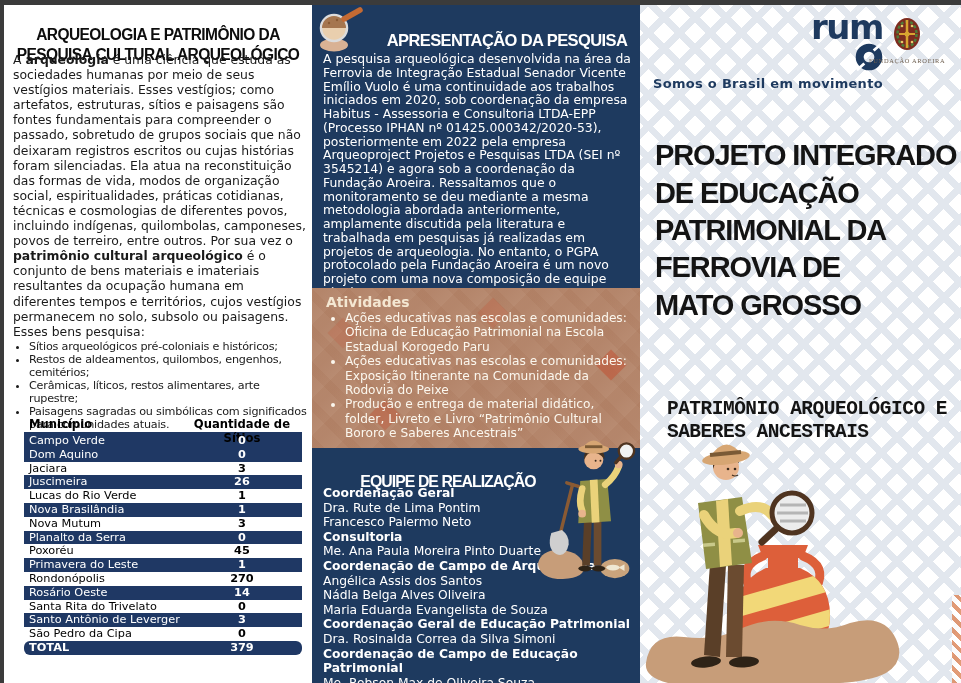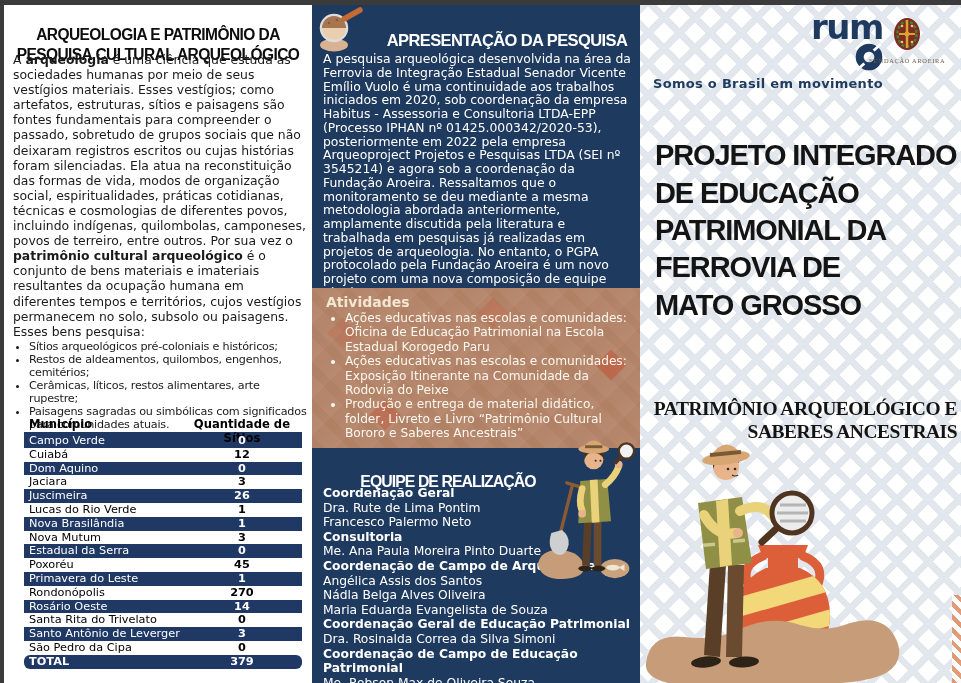--- a/index.html
+++ b/index.html
@@ -73,22 +73,22 @@
   .rumo-word{display:flex;align-items:flex-end;color:var(--navy,#1e3a5f);
       font-family:"DejaVu Sans",sans-serif;font-weight:bold;font-size:34px;line-height:32px;letter-spacing:-1.5px;flex-direction:column;}
   .rumo-o{margin:0 0 2px 1px;}
   .rumo-tagline{font-size:13px;font-weight:bold;color:var(--navy,#1e3a5f);letter-spacing:0.3px;margin-top:3px;}
   .aroeira{position:absolute;right:16px;top:12px;width:76px;text-align:center;}
   .aroeira-label{font-family:"Liberation Serif",serif;font-size:6.4px;color:#6f6051;
       letter-spacing:0.7px;margin-top:2px;white-space:nowrap;}
   .main-title{position:absolute;left:15px;top:113px;color:#141414;
       font-family:"Liberation Sans",sans-serif;font-weight:bold;font-size:29px;
       line-height:37.3px;letter-spacing:-1.1px;}
-  .subtitle{position:absolute;right:4px;top:377px;text-align:right;color:#141414;
-      font-family:Liberation Serif, serif;font-weight:bold;font-size:19.5px;
+  .subtitle{position:absolute;right:14px;top:377px;color:#141414;
+      font-family:Liberation Mono, monospace;font-weight:bold;font-size:19.5px;
       line-height:22.5px;letter-spacing:-0.5px;}
   .man-illus{position:absolute;left:0;bottom:0;}
   .corner-pattern{position:absolute;right:0;bottom:0;width:9px;height:88px;opacity:.85;
       background:repeating-linear-gradient(45deg,#dd8a5f 0 4px,#fff 4px 9px);}
 </style>
 </head>
 <body>
 
 <div class="page">
   <div class="border-top"></div>
@@ -110,24 +110,20 @@
     <div class="site-table">
       <div class="t-header">
         <span class="t-name">Município</span>
         <span class="t-qty">Quantidade de Sítios</span>
       </div>
       <div>
           <div class="t-row navy">
             <span class="t-name">Campo Verde</span>
             <span class="t-qty">0</span>
           </div>
-          <div class="t-row white">
-            <span class="t-name">Cuiabá</span>
-            <span class="t-qty">12</span>
-          </div>
           <div class="t-row navy">
             <span class="t-name">Dom Aquino</span>
             <span class="t-qty">0</span>
           </div>
           <div class="t-row white">
             <span class="t-name">Jaciara</span>
             <span class="t-qty">3</span>
           </div>
           <div class="t-row navy">
             <span class="t-name">Juscimeira</span>
@@ -139,21 +135,21 @@
           </div>
           <div class="t-row navy">
             <span class="t-name">Nova Brasilândia</span>
             <span class="t-qty">1</span>
           </div>
           <div class="t-row white">
             <span class="t-name">Nova Mutum</span>
             <span class="t-qty">3</span>
           </div>
           <div class="t-row navy">
-            <span class="t-name">Estadual da Serra</span>
+            <span class="t-name">Planalto da Serra</span>
             <span class="t-qty">0</span>
           </div>
           <div class="t-row white">
             <span class="t-name">Poxoréu</span>
             <span class="t-qty">45</span>
           </div>
           <div class="t-row navy">
             <span class="t-name">Primavera do Leste</span>
             <span class="t-qty">1</span>
           </div>

